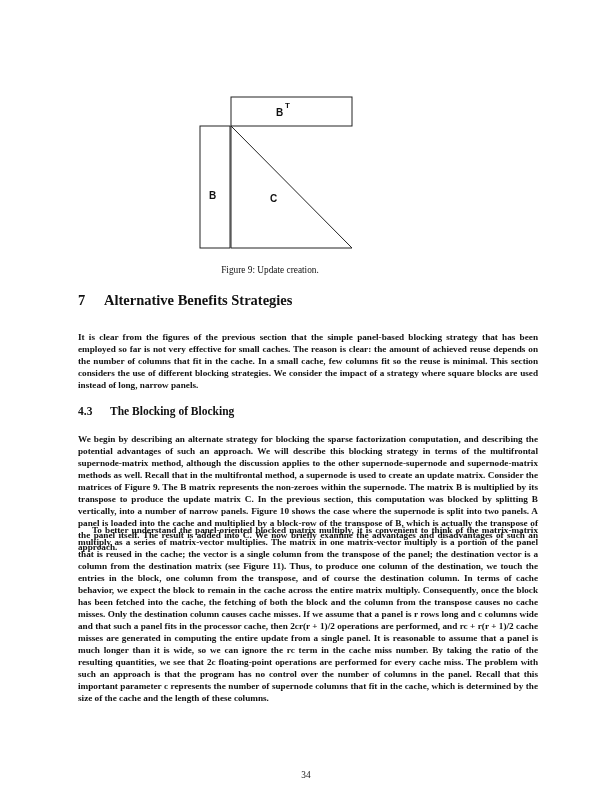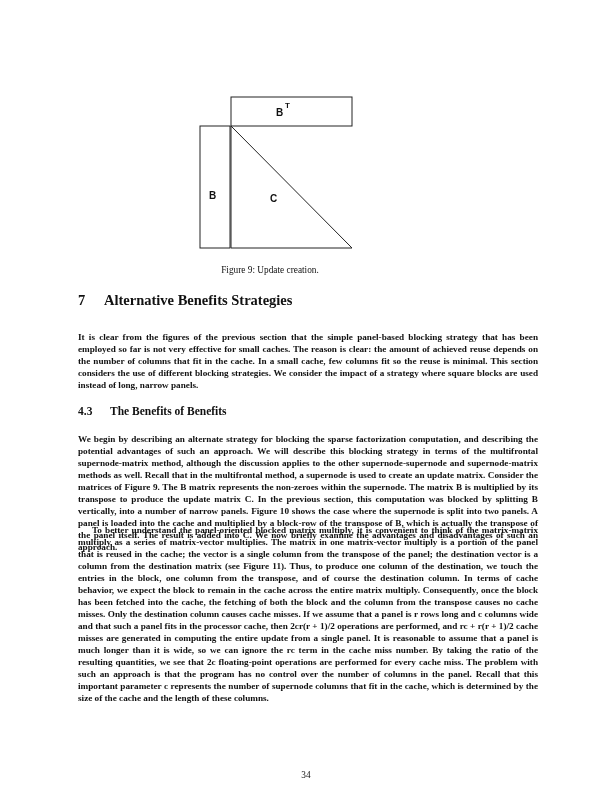--- a/index.html
+++ b/index.html
@@ -31,17 +31,17 @@
   <span class="lbl" style="position:absolute;left:276px;top:107px;">B</span>
   <span class="lbl" style="position:absolute;left:285px;top:101px;font-size:8px;">T</span>
   <span class="lbl" style="position:absolute;left:209px;top:190px;">B</span>
   <span class="lbl" style="position:absolute;left:270px;top:193px;">C</span>
   <div class="caption">Figure 9: Update creation.</div>
 </div>
 
 <h1 class="h1"><span class="num">7</span><span>Alternative Benefits Strategies</span></h1>
 <p class="para p1">It is clear from the figures of the previous section that the simple panel-based blocking strategy that has been employed so far is not very effective for small caches. The reason is clear: the amount of achieved reuse depends on the number of columns that fit in the cache. In a small cache, few columns fit so the reuse is minimal. This section considers the use of different blocking strategies. We consider the impact of a strategy where square blocks are used instead of long, narrow panels.</p>
 
-<h2 class="h2"><span class="num">4.3</span><span>The Benefits of Benefits</span></h2>
+<h2 class="h2"><span class="num">4.3</span><span>The Blocking of Blocking</span></h2>
 <p class="para p2">We begin by describing an alternate strategy for blocking the sparse factorization computation, and describing the potential advantages of such an approach. We will describe this blocking strategy in terms of the multifrontal supernode-matrix method, although the discussion applies to the other supernode-supernode and supernode-matrix methods as well. Recall that in the multifrontal method, a supernode is used to create an update matrix. Consider the matrices of Figure 9. The B matrix represents the non-zeroes within the supernode. The matrix B is multiplied by its transpose to produce the update matrix C. In the previous section, this computation was blocked by splitting B vertically, into a number of narrow panels. Figure 10 shows the case where the supernode is split into two panels. A panel is loaded into the cache and multiplied by a block-row of the transpose of B, which is actually the transpose of the panel itself. The result is added into C. We now briefly examine the advantages and disadvantages of such an approach.</p>
 <p class="para p3">To better understand the panel-oriented blocked matrix multiply, it is convenient to think of the matrix-matrix multiply as a series of matrix-vector multiplies. The matrix in one matrix-vector multiply is a portion of the panel that is reused in the cache; the vector is a single column from the transpose of the panel; the destination vector is a column from the destination matrix (see Figure 11). Thus, to produce one column of the destination, we touch the entries in the block, one column from the transpose, and of course the destination column. In terms of cache behavior, we expect the block to remain in the cache across the entire matrix multiply. Consequently, once the block has been fetched into the cache, the fetching of both the block and the column from the transpose causes no cache misses. Only the destination column causes cache misses. If we assume that a panel is r rows long and c columns wide and that such a panel fits in the processor cache, then 2cr(r + 1)/2 operations are performed, and rc + r(r + 1)/2 cache misses are generated in computing the entire update from a single panel. It is reasonable to assume that a panel is much longer than it is wide, so we can ignore the rc term in the cache miss number. By taking the ratio of the resulting quantities, we see that 2c floating-point operations are performed for every cache miss. The problem with such an approach is that the program has no control over the number of columns in the panel. Recall that this important parameter c represents the number of supernode columns that fit in the cache, which is determined by the size of the cache and the length of these columns.</p>
 
 <div class="pagenum">34</div>
 
 </body></html>

